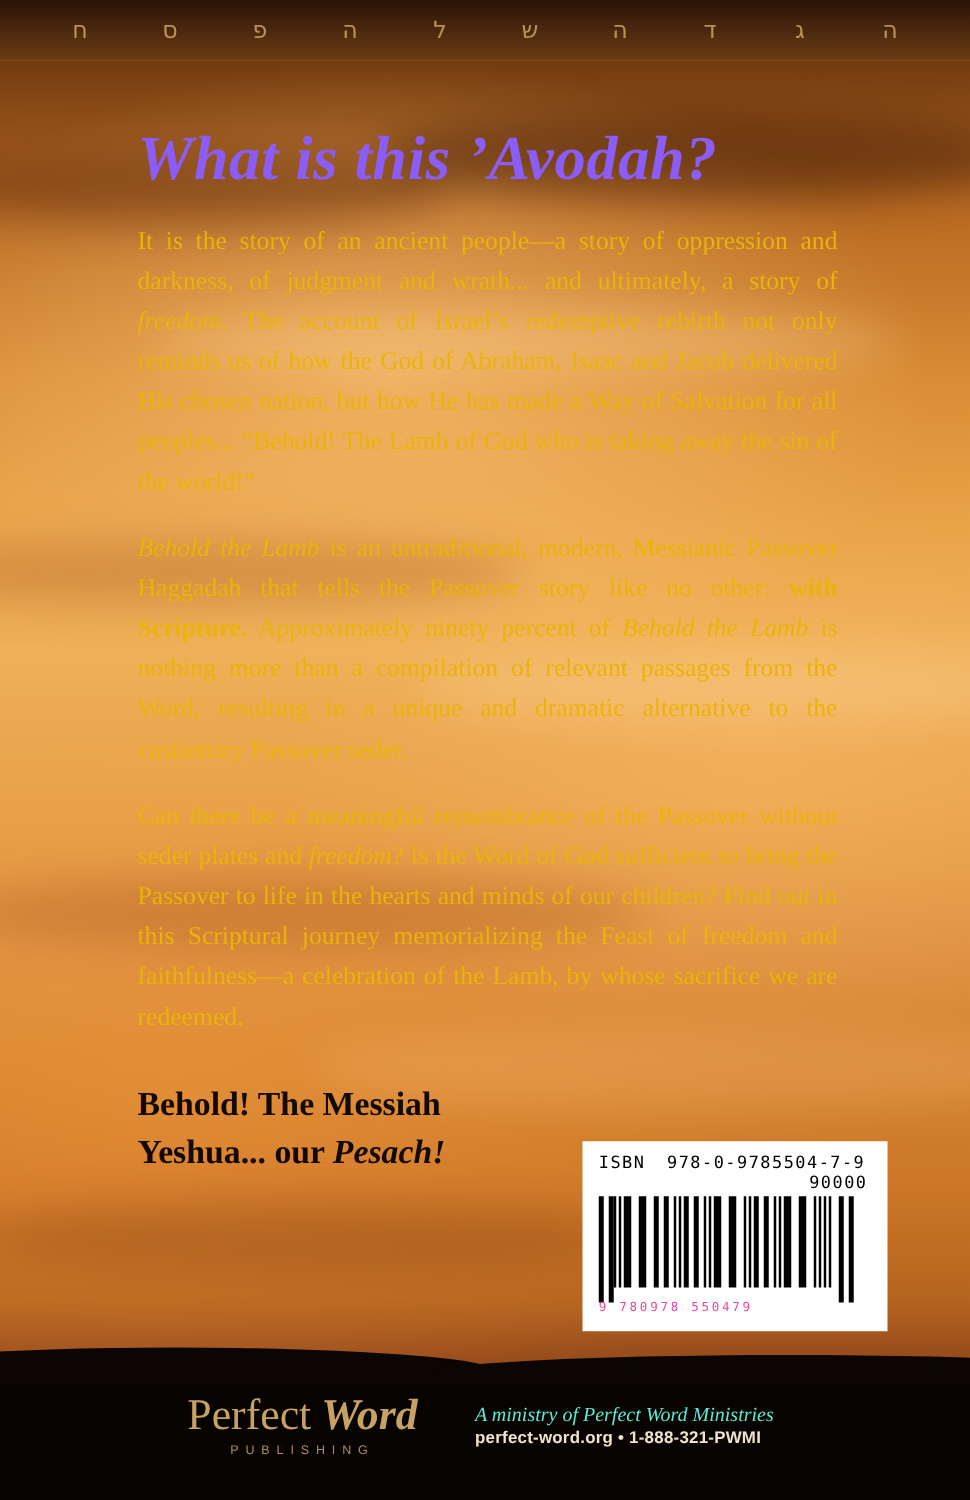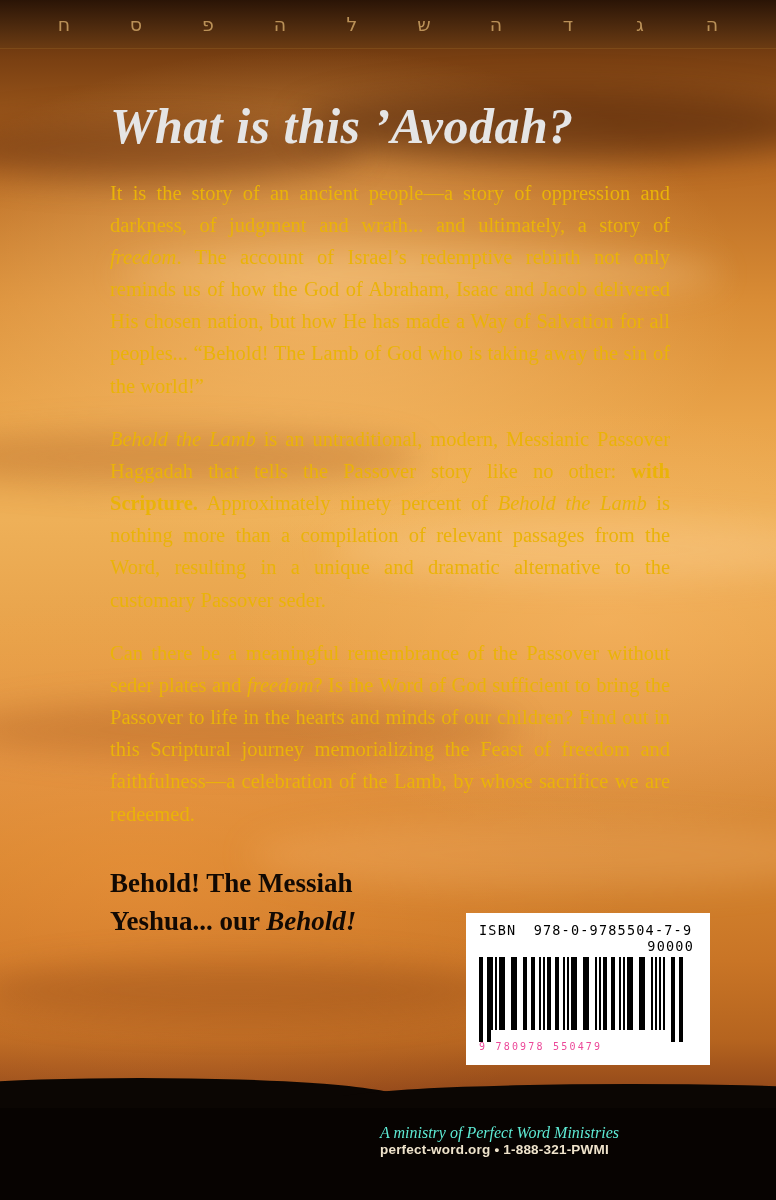--- a/index.html
+++ b/index.html
@@ -81,21 +81,21 @@
     left: 110px;
     top: 100px;
     width: 560px;
     z-index: 6;
   }
   h1.title {
     font-family: "Liberation Serif", serif;
     font-style: italic;
     font-weight: bold;
     font-size: 50px;
-    color: #e5e5e5;
+    color: #8b5cf6;
     margin: 0 0 24px 0;
     letter-spacing: 0.5px;
     line-height: 1.05;
   }
   p.body {
     font-family: "Liberation Serif", serif;
     font-size: 20.5px;
     line-height: 1.57;
     color: #eab308;
     margin: 0 0 21px 0;
@@ -276,21 +276,21 @@
     <span class="heb">ד</span>
     <span class="heb">ג</span>
     <span class="heb">ה</span>
   </div>
 
   <div class="content">
     <h1 class="title">What is this ’Avodah?</h1>
     <p class="body">It is the story of an ancient people—a story of oppression and darkness, of judgment and wrath... and ultimately, a story of <em>freedom</em>. The account of Israel’s redemptive rebirth not only reminds us of how the God of Abraham, Isaac and Jacob delivered His chosen nation, but how He has made a Way of Salvation for all peoples... “Behold!  The Lamb of God who is taking away the sin of the world!”</p>
     <p class="body"><em>Behold the Lamb</em> is an untraditional, modern, Messianic Passover Haggadah that tells the Passover story like no other: <b>with Scripture.</b> Approximately ninety percent of <em>Behold the Lamb</em> is nothing more than a compilation of relevant passages from the Word, resulting in a unique and dramatic alternative to the customary Passover seder.</p>
     <p class="body">Can there be a meaningful remembrance of the Passover without seder plates and <em>freedom</em>? Is the Word of God sufficient to bring the Passover to life in the hearts and minds of our children?  Find out in this Scriptural journey memorializing the Feast of freedom and faithfulness—a celebration of the Lamb, by whose sacrifice we are redeemed.</p>
-    <div class="closing">Behold!  The Messiah Yeshua... our <em>Behold!</em></div>
+    <div class="closing">Behold!  The Messiah Yeshua... our <em>Pesach!</em></div>
   </div>
 
   <div class="barcode-box">
     <div class="isbn-line">
       <span>ISBN</span>
       <span style="margin-left:8px;">978-0-9785504-7-9</span>
     </div>
     <div class="isbn-sub">90000</div>
     <div class="bars">
         <span style="width: 4px;"></span>
@@ -354,18 +354,24 @@
         <span style="width: 4px;"></span>
       </div>
     <div class="ean">9 780978 550479</div>
   </div>
 
   <div class="hill" style="left:-120px; top:1078px; width:520px; height:40px;"></div>
   <div class="hill" style="left:330px; top:1084px; width:600px; height:34px;"></div>
   <div class="grass"></div>
 
   <div class="footer"></div>
+  <div class="logo">
+    <div class="main">
+      <span>Perfect</span><span class="word" style="margin-left:8px;">Word</span>
+    </div>
+    <div class="sub">PUBLISHING</div>
+  </div>
   <div class="footer-right">
     <div class="l1">A ministry of Perfect Word Ministries</div>
     <div class="l2">perfect-word.org  •  1-888-321-PWMI</div>
   </div>
 
 </div>
 
 </body></html>

